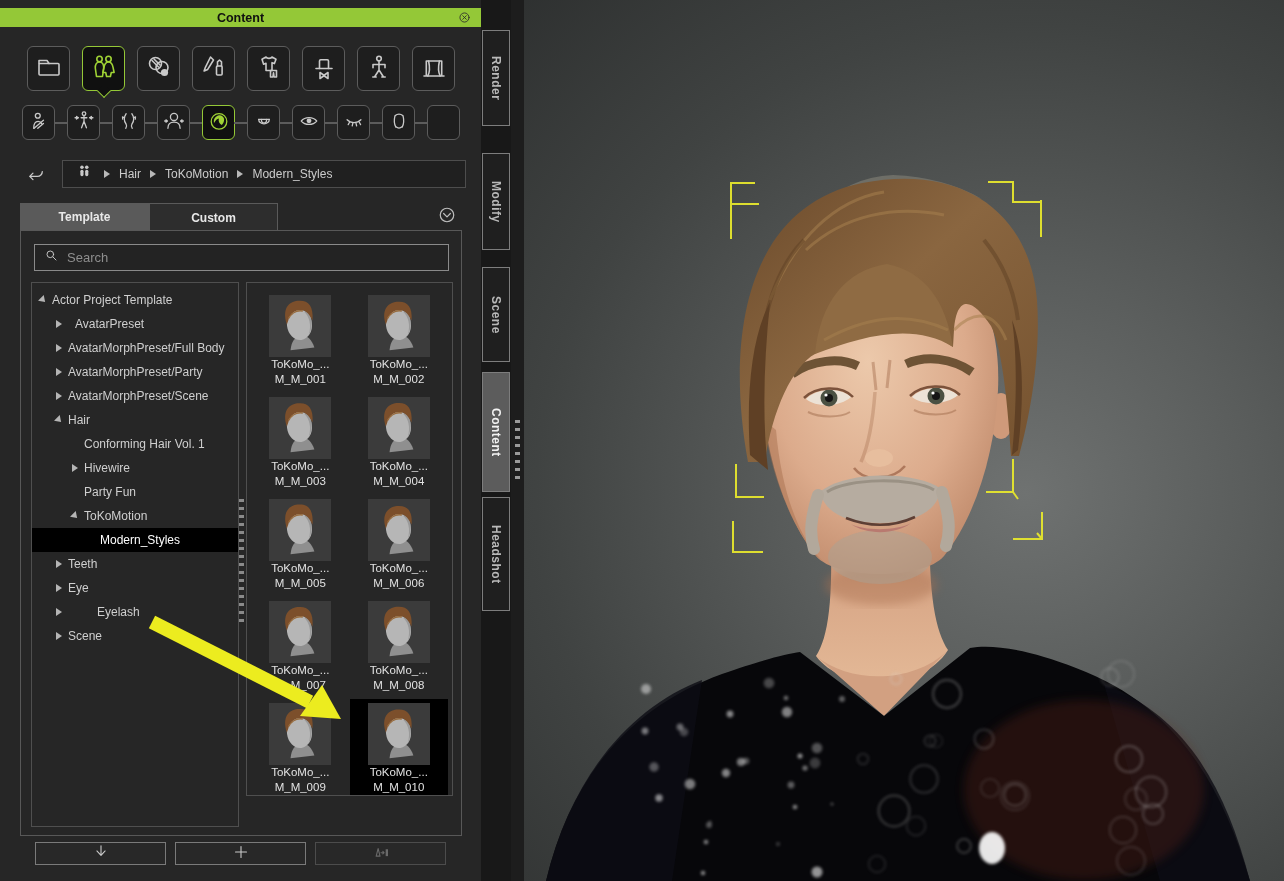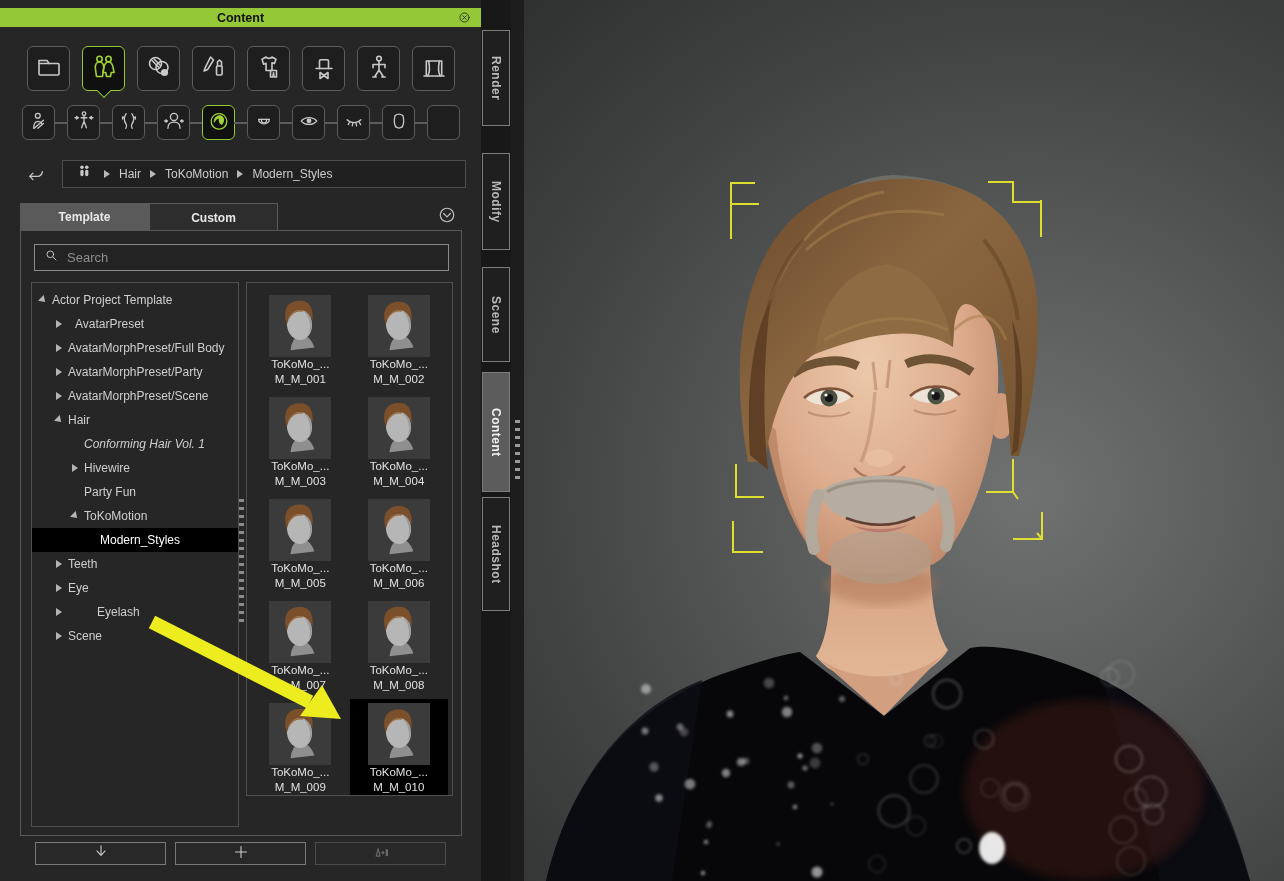--- a/index.html
+++ b/index.html
@@ -296,21 +296,21 @@
             <span>AvatarMorphPreset/Party</span>
           </div>
           <div class="trow" style="padding-left: 24px;">
             <span class="tw "></span>
             <span>AvatarMorphPreset/Scene</span>
           </div>
           <div class="trow" style="padding-left: 24px;">
             <span class="tw exp"></span>
             <span>Hair</span>
           </div>
-          <div class="trow" style="padding-left: 40px; font-style: italic;">
+          <div class="trow" style="padding-left: 40px;">
             <span class="tw leaf"></span>
             <span>Conforming Hair Vol. 1</span>
           </div>
           <div class="trow" style="padding-left: 40px;">
             <span class="tw "></span>
             <span>Hivewire</span>
           </div>
           <div class="trow" style="padding-left: 40px;">
             <span class="tw leaf"></span>
             <span>Party Fun</span>

